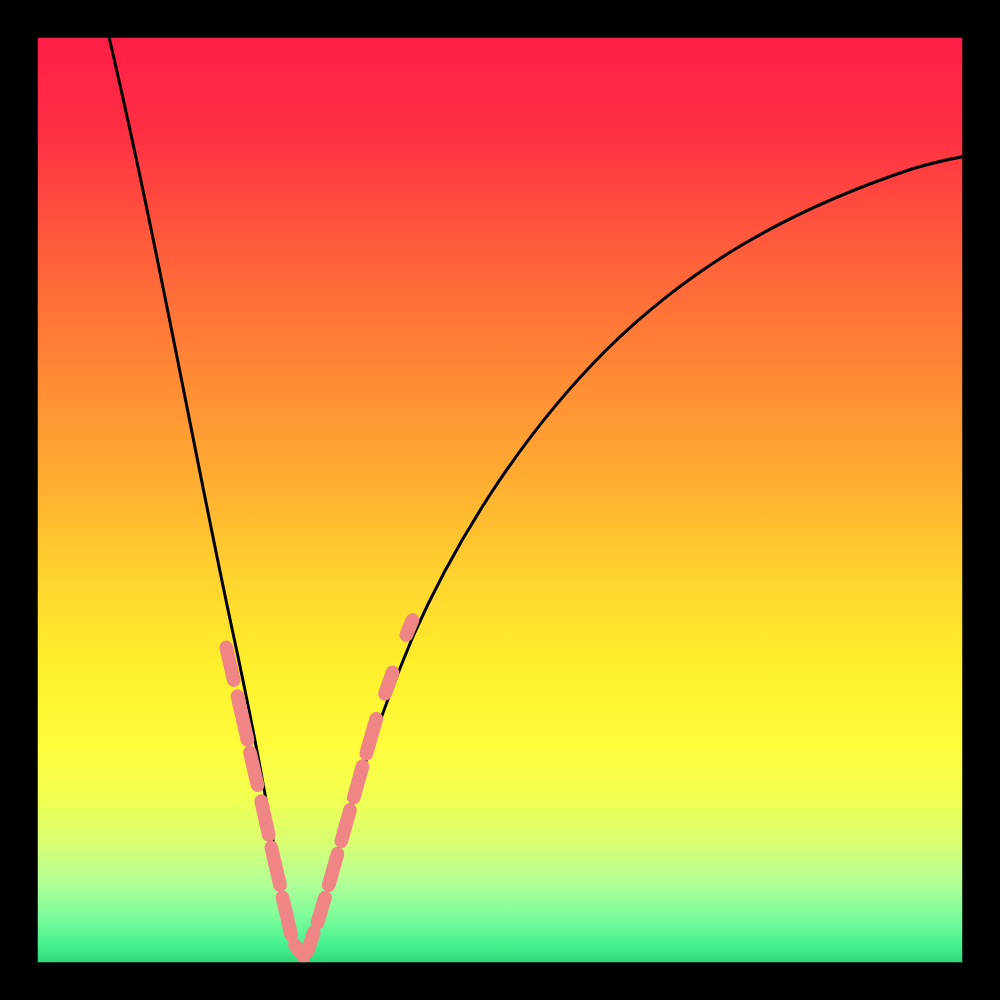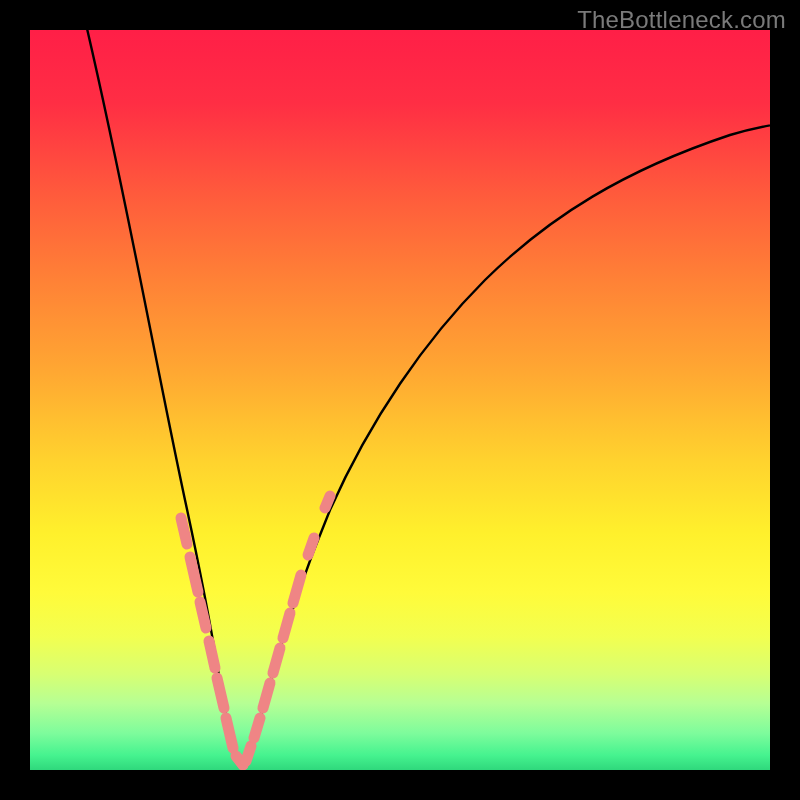--- a/index.html
+++ b/index.html
@@ -100,14 +100,13 @@
         <line x1="233" y1="678" x2="240" y2="653"></line>
         <line x1="243" y1="643" x2="250" y2="618"></line>
         <line x1="253" y1="608" x2="260" y2="583"></line>
         <line x1="263" y1="573" x2="271" y2="545"></line>
         <line x1="278" y1="525" x2="284" y2="508"></line>
         <line x1="295" y1="478" x2="300" y2="466"></line>
       </g>
     </svg>
   </div>
 
-  <div class="watermark">TheBottleneck.com</div>
 </div>
 
 </body></html>

